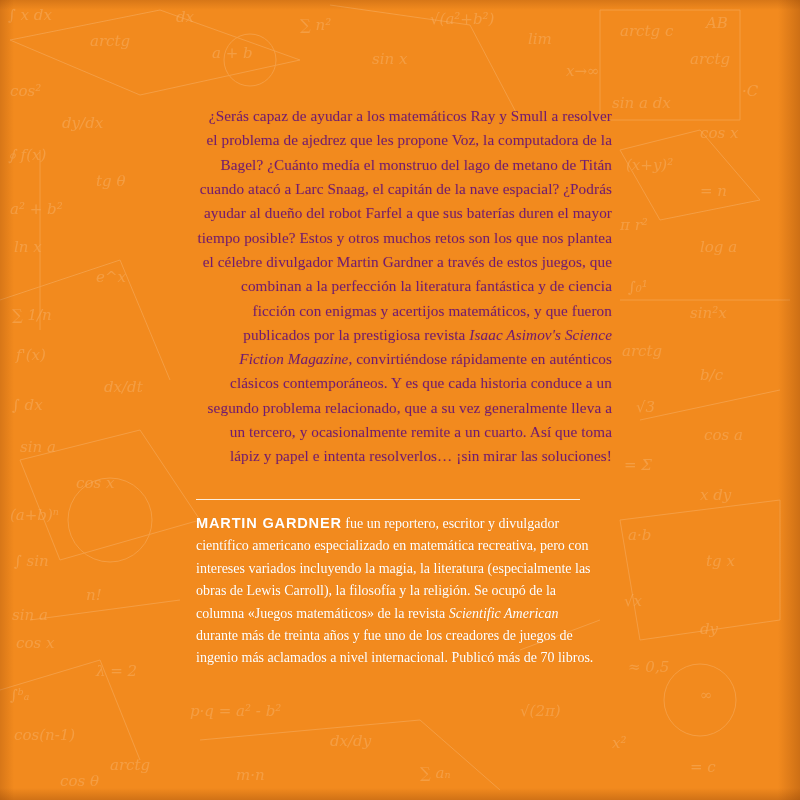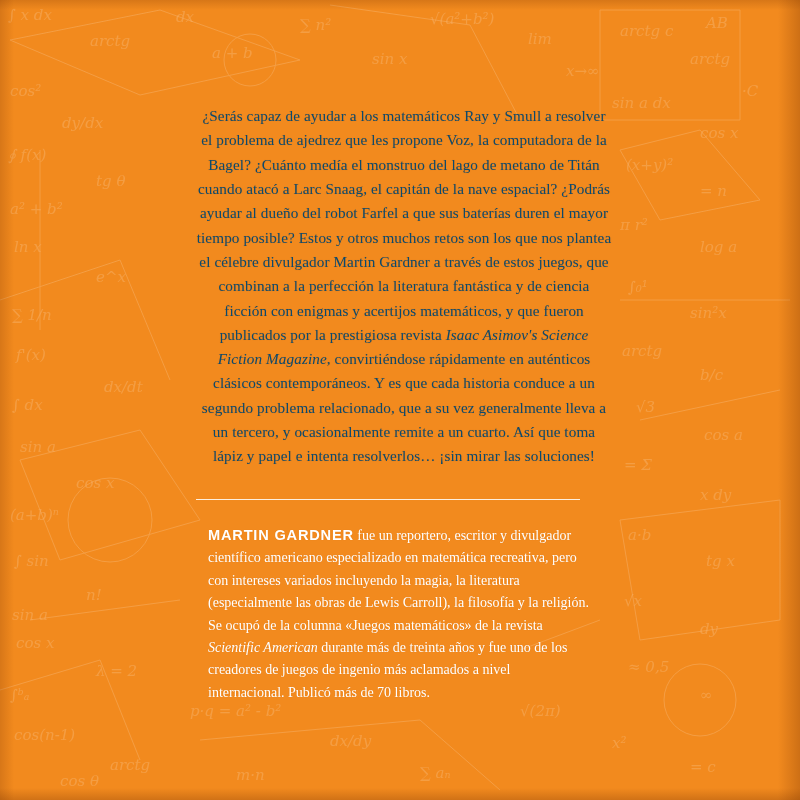--- a/index.html
+++ b/index.html
@@ -78,24 +78,24 @@
     position: relative;
     z-index: 3;
     padding: 0;
   }
 
   .blurb {
     position: absolute;
     left: 196px;
     top: 104px;
     width: 416px;
-    color: #0c4a6e;
+    color: #701a75;
     font-size: 15.2px;
     line-height: 1.60;
-    text-align: center;
+    text-align: right;
     letter-spacing: 0.1px;
     text-shadow: 0 0 1px rgba(150,70,0,0.25);
   }
   .blurb p { margin: 0; }
   .blurb em { font-style: italic; }
 
   .divider {
     position: absolute;
     left: 196px;
     top: 499px;
@@ -108,21 +108,21 @@
     position: absolute;
     left: 196px;
     top: 512px;
     width: 406px;
     color: #ffffff;
     font-size: 14px;
     line-height: 1.60;
     text-align: left;
     text-shadow: 0 0 1px rgba(150,70,0,0.2);
   }
-  .bio p { margin: 12px; }
+  .bio p { margin: 0; }
   .bio .author-name {
     font-family: "Liberation Sans", sans-serif;
     font-weight: bold;
     font-size: 14.6px;
     letter-spacing: 0.8px;
   }
   .bio em { font-style: italic; }
 </style>
 </head>
 <body>

